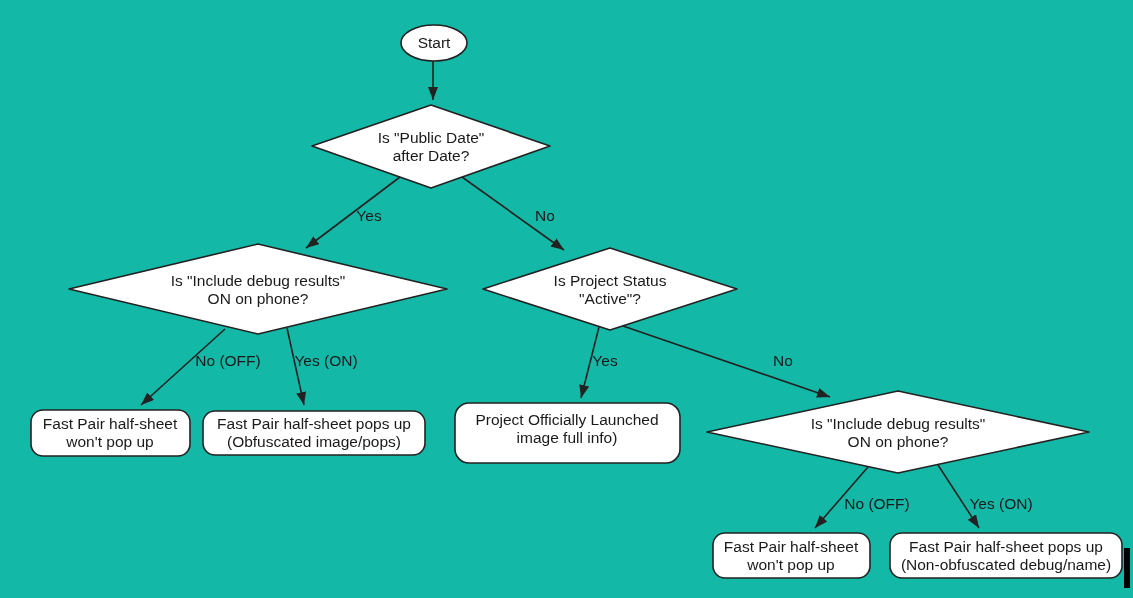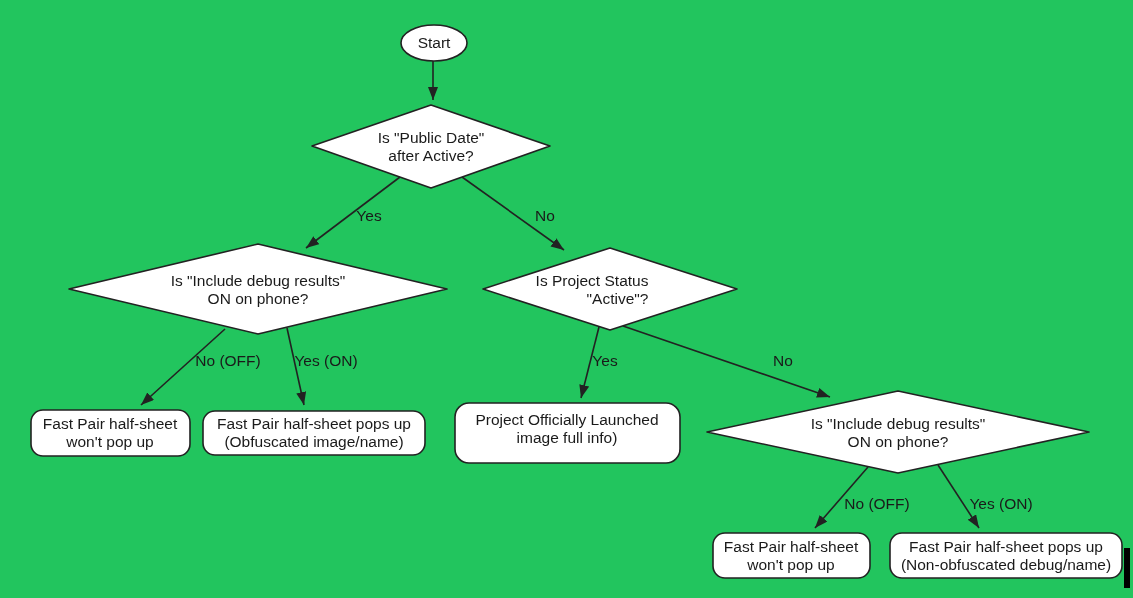--- a/index.html
+++ b/index.html
@@ -1,20 +1,20 @@
 <!DOCTYPE html>
 <html><head>
 <meta charset="utf-8">
 <style>
   html, body { margin: 0; padding: 0; background: #ffffff; }
   .canvas {
     position: relative;
     width: 1133px;
     height: 598px;
-    background: #22c55e;
+    background: #14b8a6;
     font-family: "Liberation Sans", sans-serif;
     overflow: hidden;
   }
   .canvas svg { position: absolute; left: 0; top: 0; }
   .lbl {
     position: absolute;
     transform: translate(-50%, -50%);
     text-align: center;
     font-size: 15.5px;
     line-height: 18px;
@@ -62,46 +62,46 @@
 
     <rect x="1124" y="548" width="6" height="40" fill="#000000"></rect>
   </svg>
 
   <div class="lbl" style="left:434px; top:43px;">
     <div>Start</div>
   </div>
 
   <div class="lbl" style="left:431px; top:147px;">
     <div>Is "Public Date"</div>
-    <div>after Active?</div>
+    <div>after Date?</div>
   </div>
 
   <div class="lbl" style="left:258px; top:290px;">
     <div>Is "Include debug results"</div>
     <div>ON on phone?</div>
   </div>
 
-  <div class="lbl" style="left:592px; top:290px;text-align:right;">
+  <div class="lbl" style="left:610px; top:290px;">
     <div>Is Project Status</div>
     <div>"Active"?</div>
   </div>
 
   <div class="lbl" style="left:898px; top:433px;">
     <div>Is "Include debug results"</div>
     <div>ON on phone?</div>
   </div>
 
   <div class="lbl" style="left:110px; top:433px;">
     <div>Fast Pair half-sheet</div>
     <div>won't pop up</div>
   </div>
 
   <div class="lbl" style="left:314px; top:433px;">
     <div>Fast Pair half-sheet pops up</div>
-    <div>(Obfuscated image/name)</div>
+    <div>(Obfuscated image/pops)</div>
   </div>
 
   <div class="lbl" style="left:567px; top:429px;">
     <div>Project Officially Launched</div>
     <div>image full info)</div>
   </div>
 
   <div class="lbl" style="left:791px; top:556px;">
     <div>Fast Pair half-sheet</div>
     <div>won't pop up</div>

